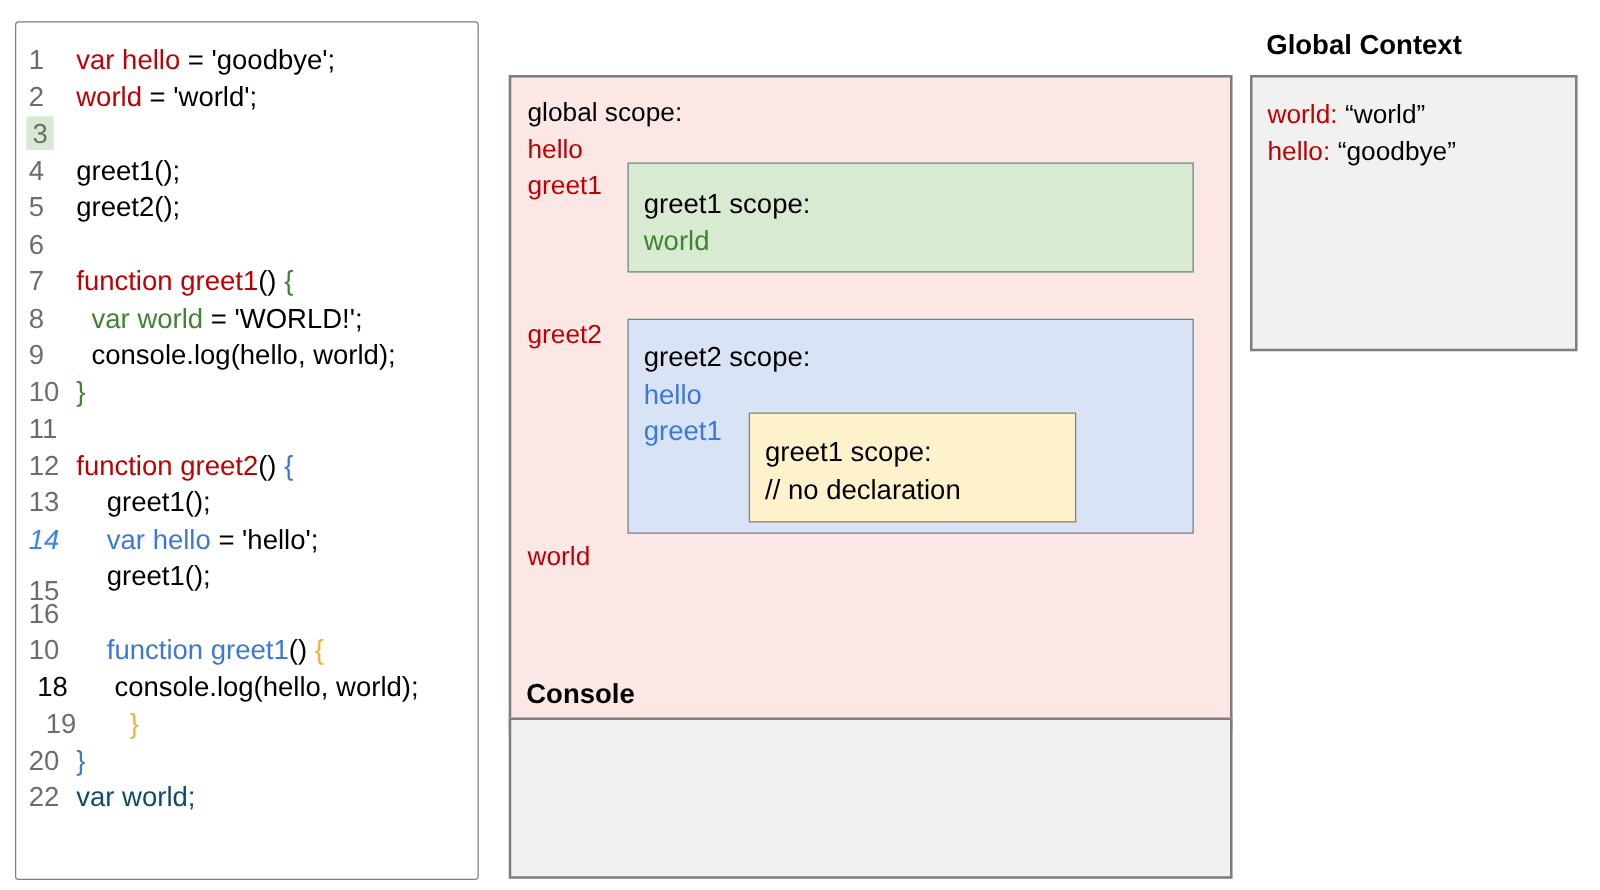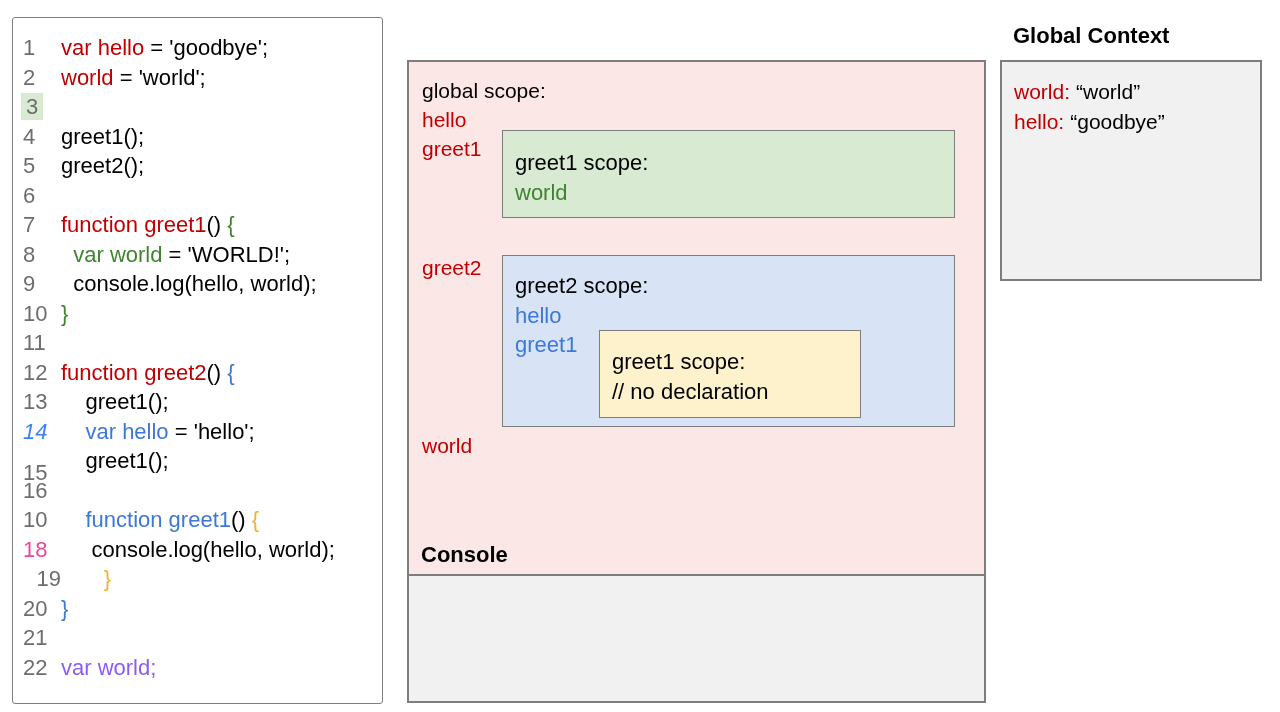--- a/index.html
+++ b/index.html
@@ -75,25 +75,24 @@
         <div class="code-line"><span class="ln" style="color: rgb(109, 109, 109);"><span>8</span></span><span class="code-text"><span style="color: rgb(0, 0, 0);">  </span><span style="color: rgb(63, 132, 48);">var world</span><span style="color: rgb(0, 0, 0);"> = 'WORLD!';</span></span></div>
         <div class="code-line"><span class="ln" style="color: rgb(109, 109, 109);"><span>9</span></span><span class="code-text"><span style="color: rgb(0, 0, 0);">  console.log(hello, world);</span></span></div>
         <div class="code-line"><span class="ln" style="color: rgb(109, 109, 109);"><span>10</span></span><span class="code-text"><span style="color: rgb(63, 132, 48);">}</span></span></div>
         <div class="code-line"><span class="ln" style="color: rgb(109, 109, 109);"><span>11</span></span><span class="code-text"></span></div>
         <div class="code-line"><span class="ln" style="color: rgb(109, 109, 109);"><span>12</span></span><span class="code-text"><span style="color: rgb(192, 0, 0);">function greet2</span><span style="color: rgb(0, 0, 0);">() </span><span style="color: rgb(60, 120, 216);">{</span></span></div>
         <div class="code-line"><span class="ln" style="color: rgb(109, 109, 109);"><span>13</span></span><span class="code-text"><span style="color: rgb(0, 0, 0);">    greet1();</span></span></div>
         <div class="code-line"><span class="ln" style="color: #3b82f6; font-style: italic;"><span>14</span></span><span class="code-text"><span style="color: rgb(0, 0, 0);">    </span><span style="color: rgb(60, 120, 216);">var hello</span><span style="color: rgb(0, 0, 0);"> = 'hello';</span></span></div>
         <div class="code-line"><span class="ln" style="color: rgb(109, 109, 109); margin-top: 12px;"><span>15</span></span><span class="code-text"><span style="color: rgb(0, 0, 0);">    greet1();</span></span></div>
         <div class="code-line"><span class="ln" style="color: rgb(109, 109, 109);"><span>16</span></span><span class="code-text"></span></div>
         <div class="code-line"><span class="ln" style="color: rgb(109, 109, 109);"><span>10</span></span><span class="code-text"><span style="color: rgb(0, 0, 0);">    </span><span style="color: rgb(60, 120, 216);">function greet1</span><span style="color: rgb(0, 0, 0);">() </span><span style="color: rgb(240, 178, 50);">{</span></span></div>
-        <div class="code-line"><span class="ln" style="color: #ec4899;"><span>18</span></span><span class="code-text"><span style="color: rgb(0, 0, 0);">     console.log(hello, world);</span></span></div>
+        <div class="code-line"><span class="ln" style="color: #000000; text-align: center;"><span>18</span></span><span class="code-text"><span style="color: rgb(0, 0, 0);">     console.log(hello, world);</span></span></div>
         <div class="code-line"><span class="ln" style="color: rgb(109, 109, 109); text-align: right;"><span>19</span></span><span class="code-text"><span style="color: rgb(0, 0, 0);">       </span><span style="color: rgb(240, 178, 50);">}</span></span></div>
         <div class="code-line"><span class="ln" style="color: rgb(109, 109, 109);"><span>20</span></span><span class="code-text"><span style="color: rgb(60, 120, 216);">}</span></span></div>
-        <div class="code-line"><span class="ln" style="color: rgb(109, 109, 109);"><span>21</span></span><span class="code-text"></span></div>
-        <div class="code-line"><span class="ln" style="color: rgb(109, 109, 109);"><span>22</span></span><span class="code-text"><span style="color: #8b5cf6;">var world;</span></span></div>
+        <div class="code-line"><span class="ln" style="color: rgb(109, 109, 109);"><span>22</span></span><span class="code-text"><span style="color: #0c4a6e;">var world;</span></span></div>
       </div>
   </div>
 
 
   <div id="env-box" style="background: rgb(251, 231, 230);">
     <div class="env-label" id="global-scope-label">global scope:</div>
     <div class="env-label" id="env-var-hello" style="color: rgb(192, 0, 0);">hello</div>
     <div class="env-label" id="env-var-greet1" style="color: rgb(192, 0, 0);">greet1</div>
     <div class="env-label" id="env-var-greet2" style="color: rgb(192, 0, 0);">greet2</div>
     <div class="env-label" id="env-var-world" style="color: rgb(192, 0, 0);">world</div>

